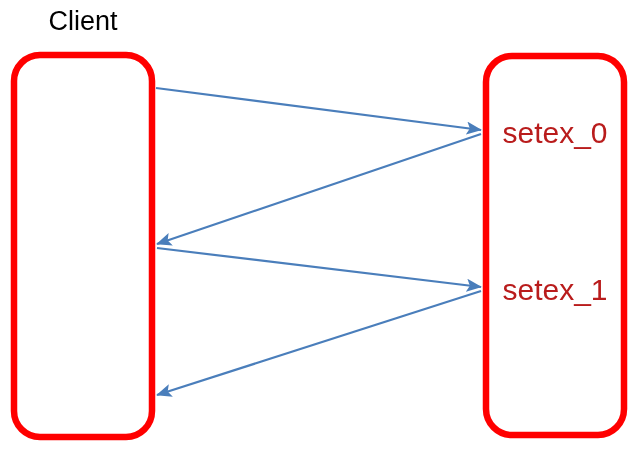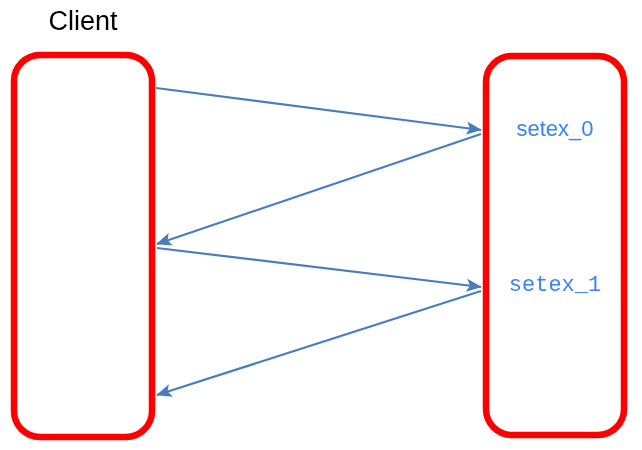--- a/index.html
+++ b/index.html
@@ -35,30 +35,30 @@
     top: 8px;
     width: 144px;
   }
   #server-title {
     left: 483px;
     top: 8px;
     width: 144px;
   }
   .op-label {
     position: absolute;
-    font-size: 22px;
-    color: #3b82f6;
+    font-size: 30px;
+    color: #b91c1c;
     white-space: nowrap;
     text-align: center;
     line-height: 1;
     width: 144px;
     left: 483px;
   }
   #op-label-0 { top: 118px; }
-  #op-label-1 { top: 275px; font-family: Liberation Mono, monospace; }
+  #op-label-1 { top: 275px; }
 </style>
 </head>
 <body>
 
 <div id="canvas">
 
   <svg class="diagram-svg" viewBox="0 0 642 450">
     <defs>
       <marker id="arrowhead-right" markerWidth="7" markerHeight="6" refX="6.6" refY="3" orient="auto" markerUnits="strokeWidth">
         <path d="M 0 0 L 7 3 L 0 6 L 1.5 3 Z" fill="#4A7EBB"></path>

